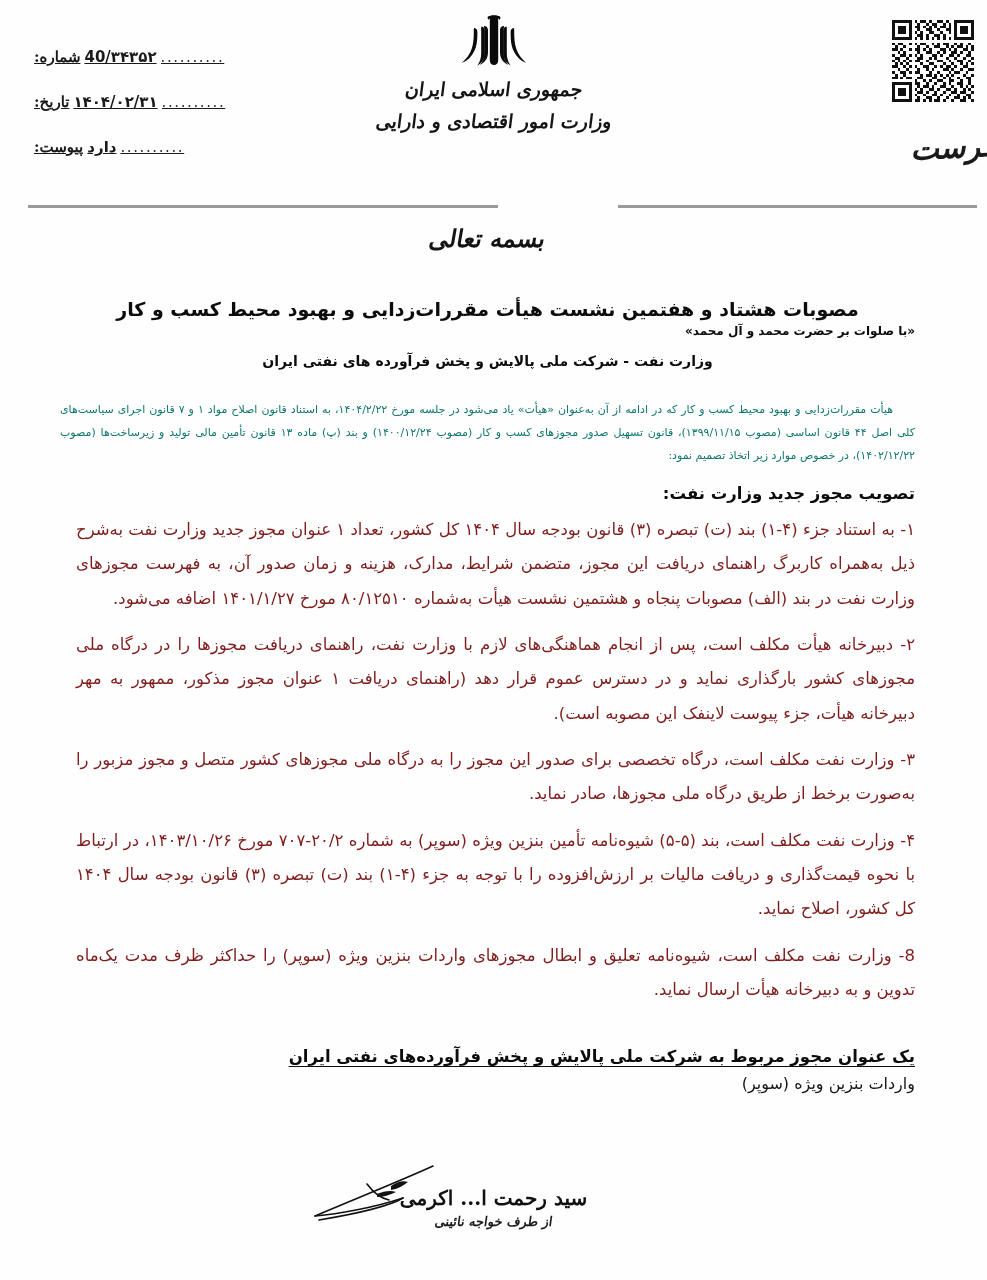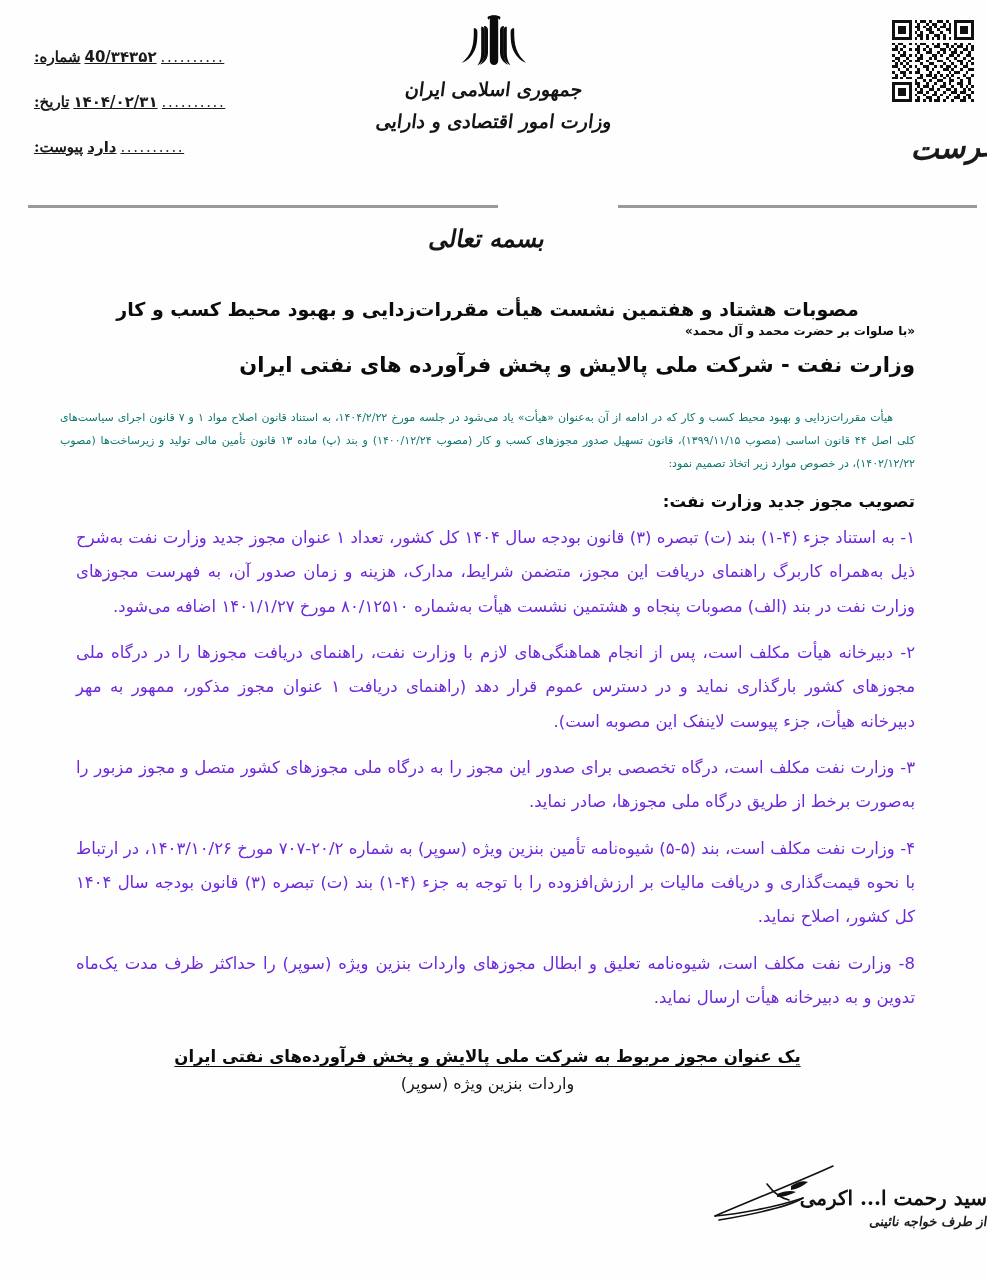--- a/index.html
+++ b/index.html
@@ -176,23 +176,23 @@
     letter-spacing: -0.2px;
   }
   .doc-subtitle {
     text-align: right;
     font-weight: bold;
     font-size: 12px;
     color: #0c0c0c;
     margin-bottom: 15px;
   }
   .doc-recipient {
-    text-align: right;
+    text-align: center;
     font-weight: bold;
-    font-size: 21px;
+    font-size: 14px;
     color: #0c0c0c;
     margin-bottom: 30px;
   }
 
   p.para {
     font-size: 11px;
     line-height: 2.08;
     margin: 0 0 16px 0;
     text-align: justify;
     text-justify: inter-word;
@@ -209,47 +209,47 @@
     margin: 2px 0 10px 0;
     text-align: right;
   }
 
   .clause {
     font-size: 16.5px;
     line-height: 2.08;
     margin: 0 0 12px 16px;
     text-align: justify;
     text-justify: inter-word;
-    color: #6d28d9;
+    color: #7f1d1d;
   }
 
   .closing {
-    margin-top: 32px;
-    text-align: center;
+    margin-top: 40px;
+    text-align: right;
   }
   .closing-title {
     font-size: 16.5px;
     font-weight: bold;
     color: #0c0c0c;
     text-decoration: underline;
     text-underline-offset: 4px;
     display: inline-block;
     margin-bottom: 8px;
   }
   .closing-sub {
     font-size: 16px;
     color: #161616;
   }
 
   
   .signature-block {
     position: absolute;
     top: 1186px;
     left: 0; right: 0;
-    text-align: right;
+    text-align: center;
     direction: rtl;
     text-decoration: underline;
   }
   .sig-row {
     position: relative;
     display: inline-block;
   }
   .sig-mark {
     position: absolute;
     top: -22px;

